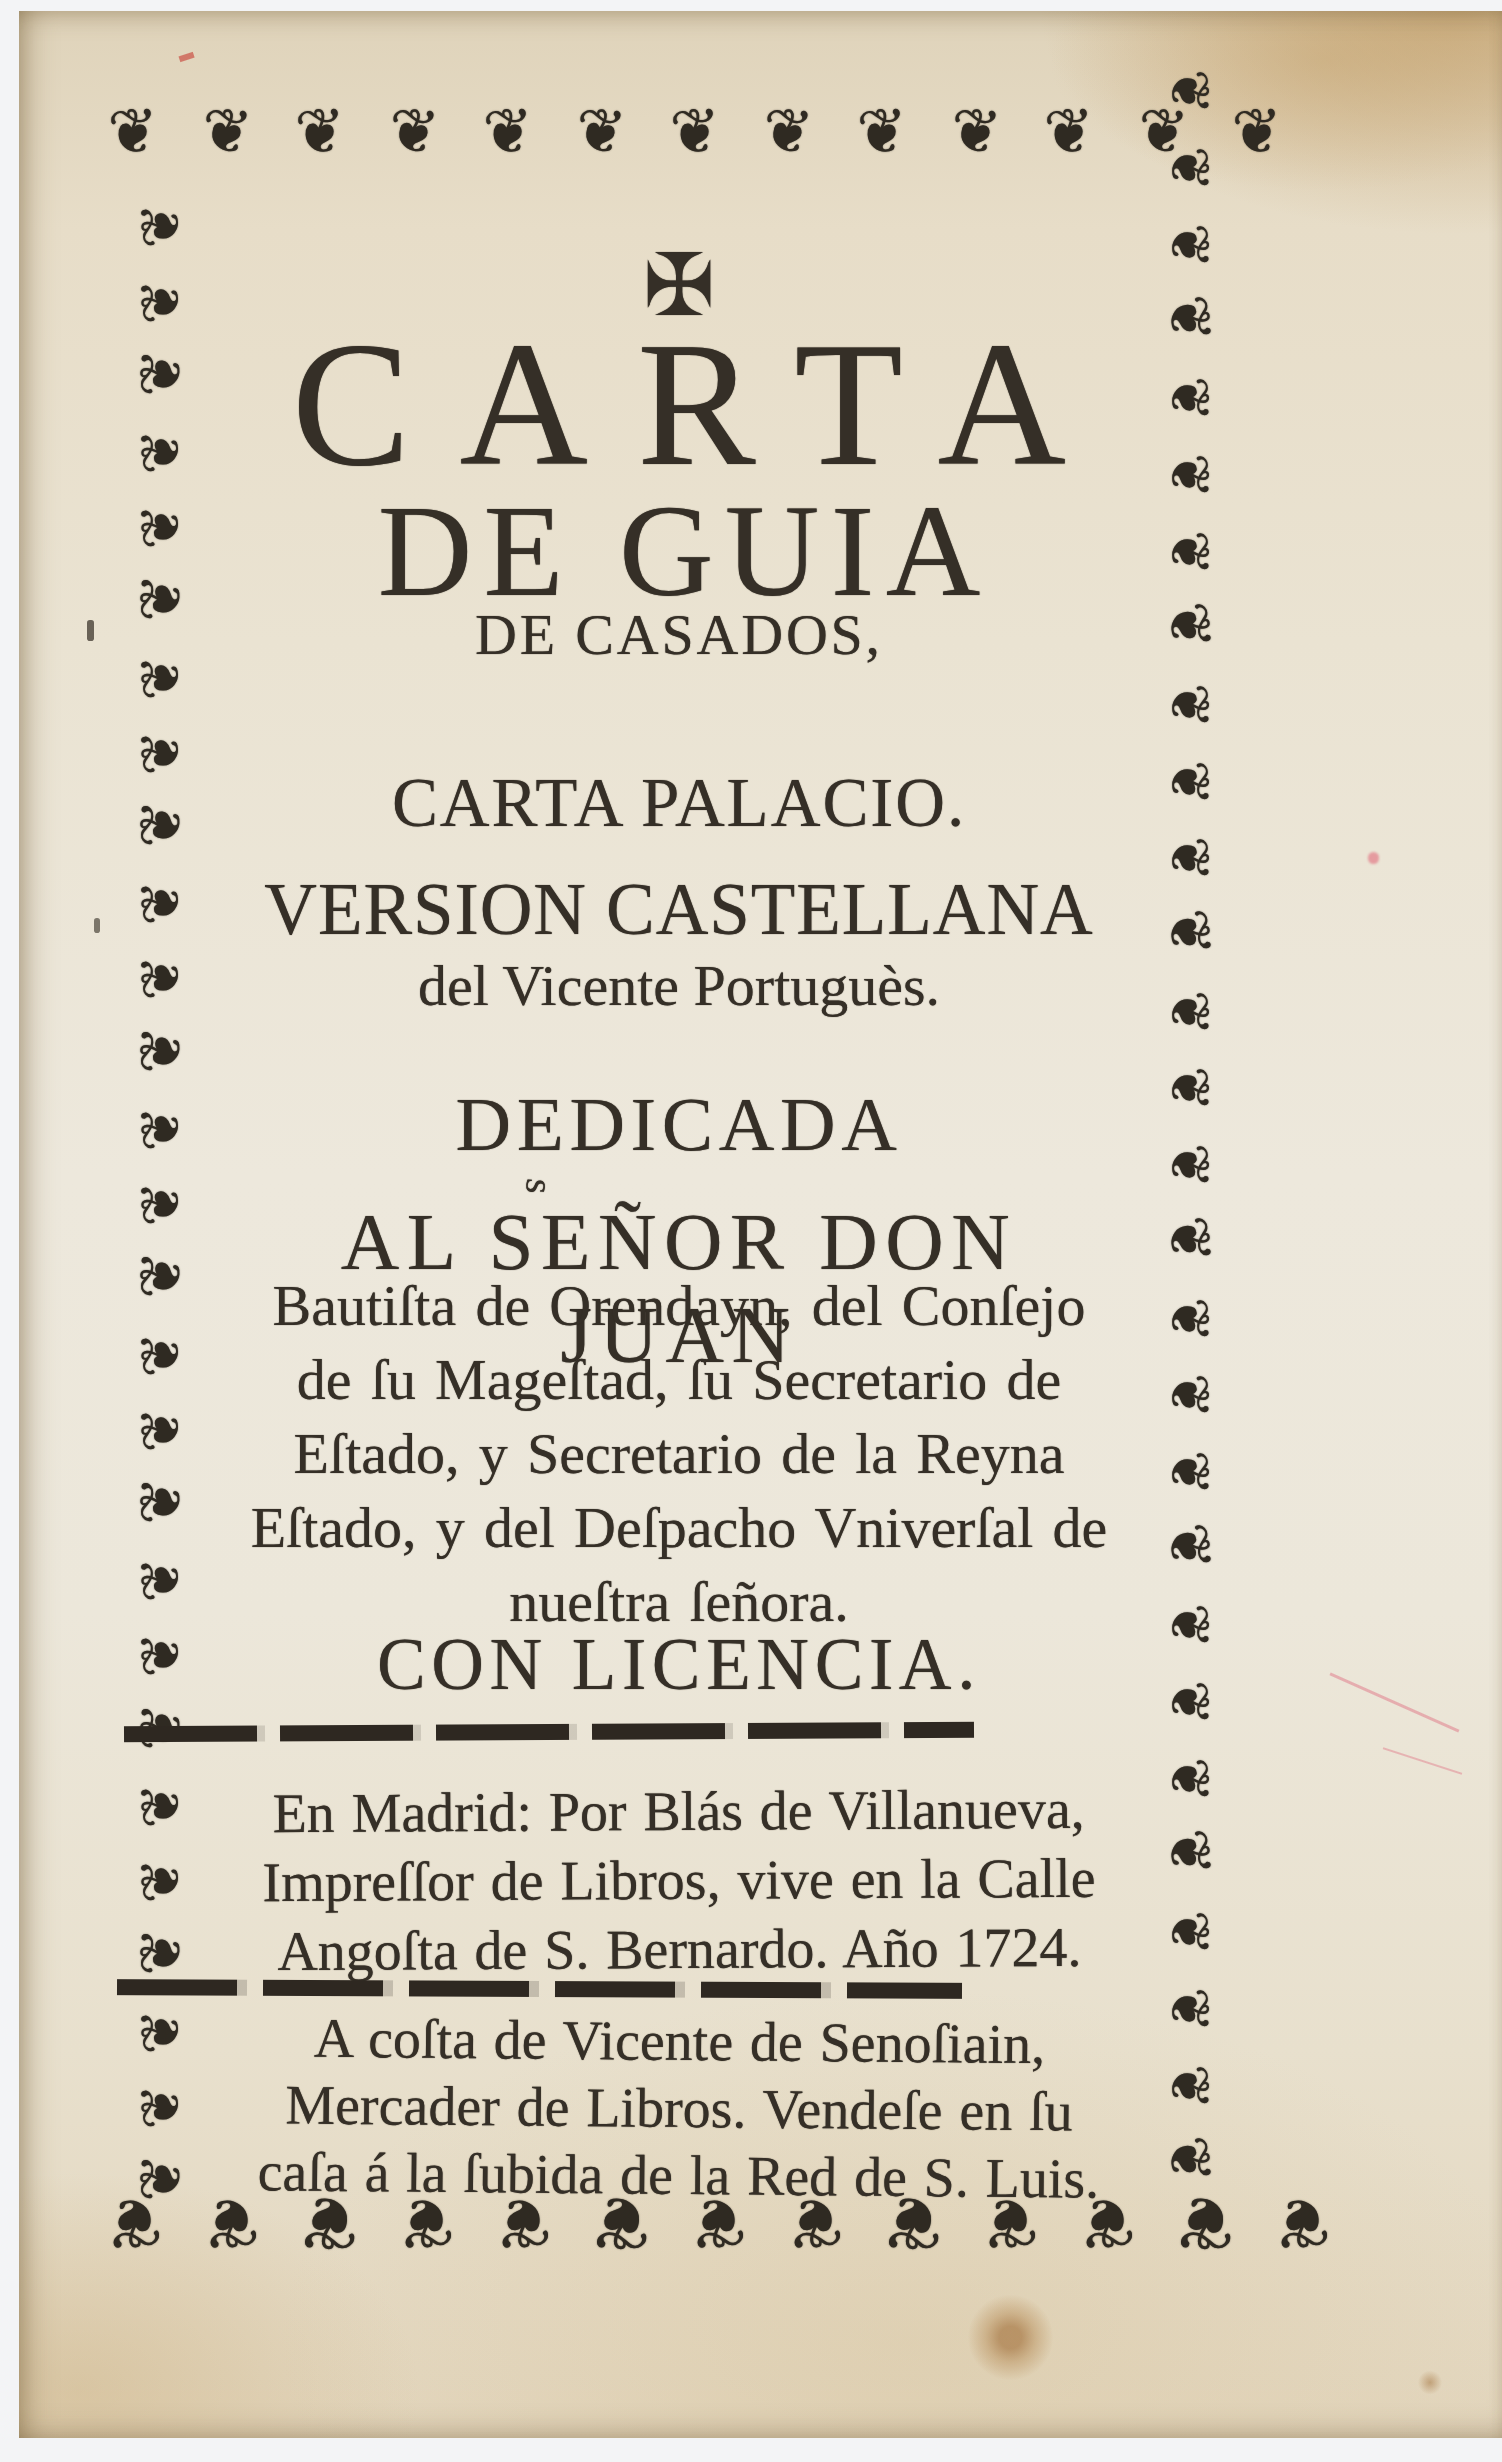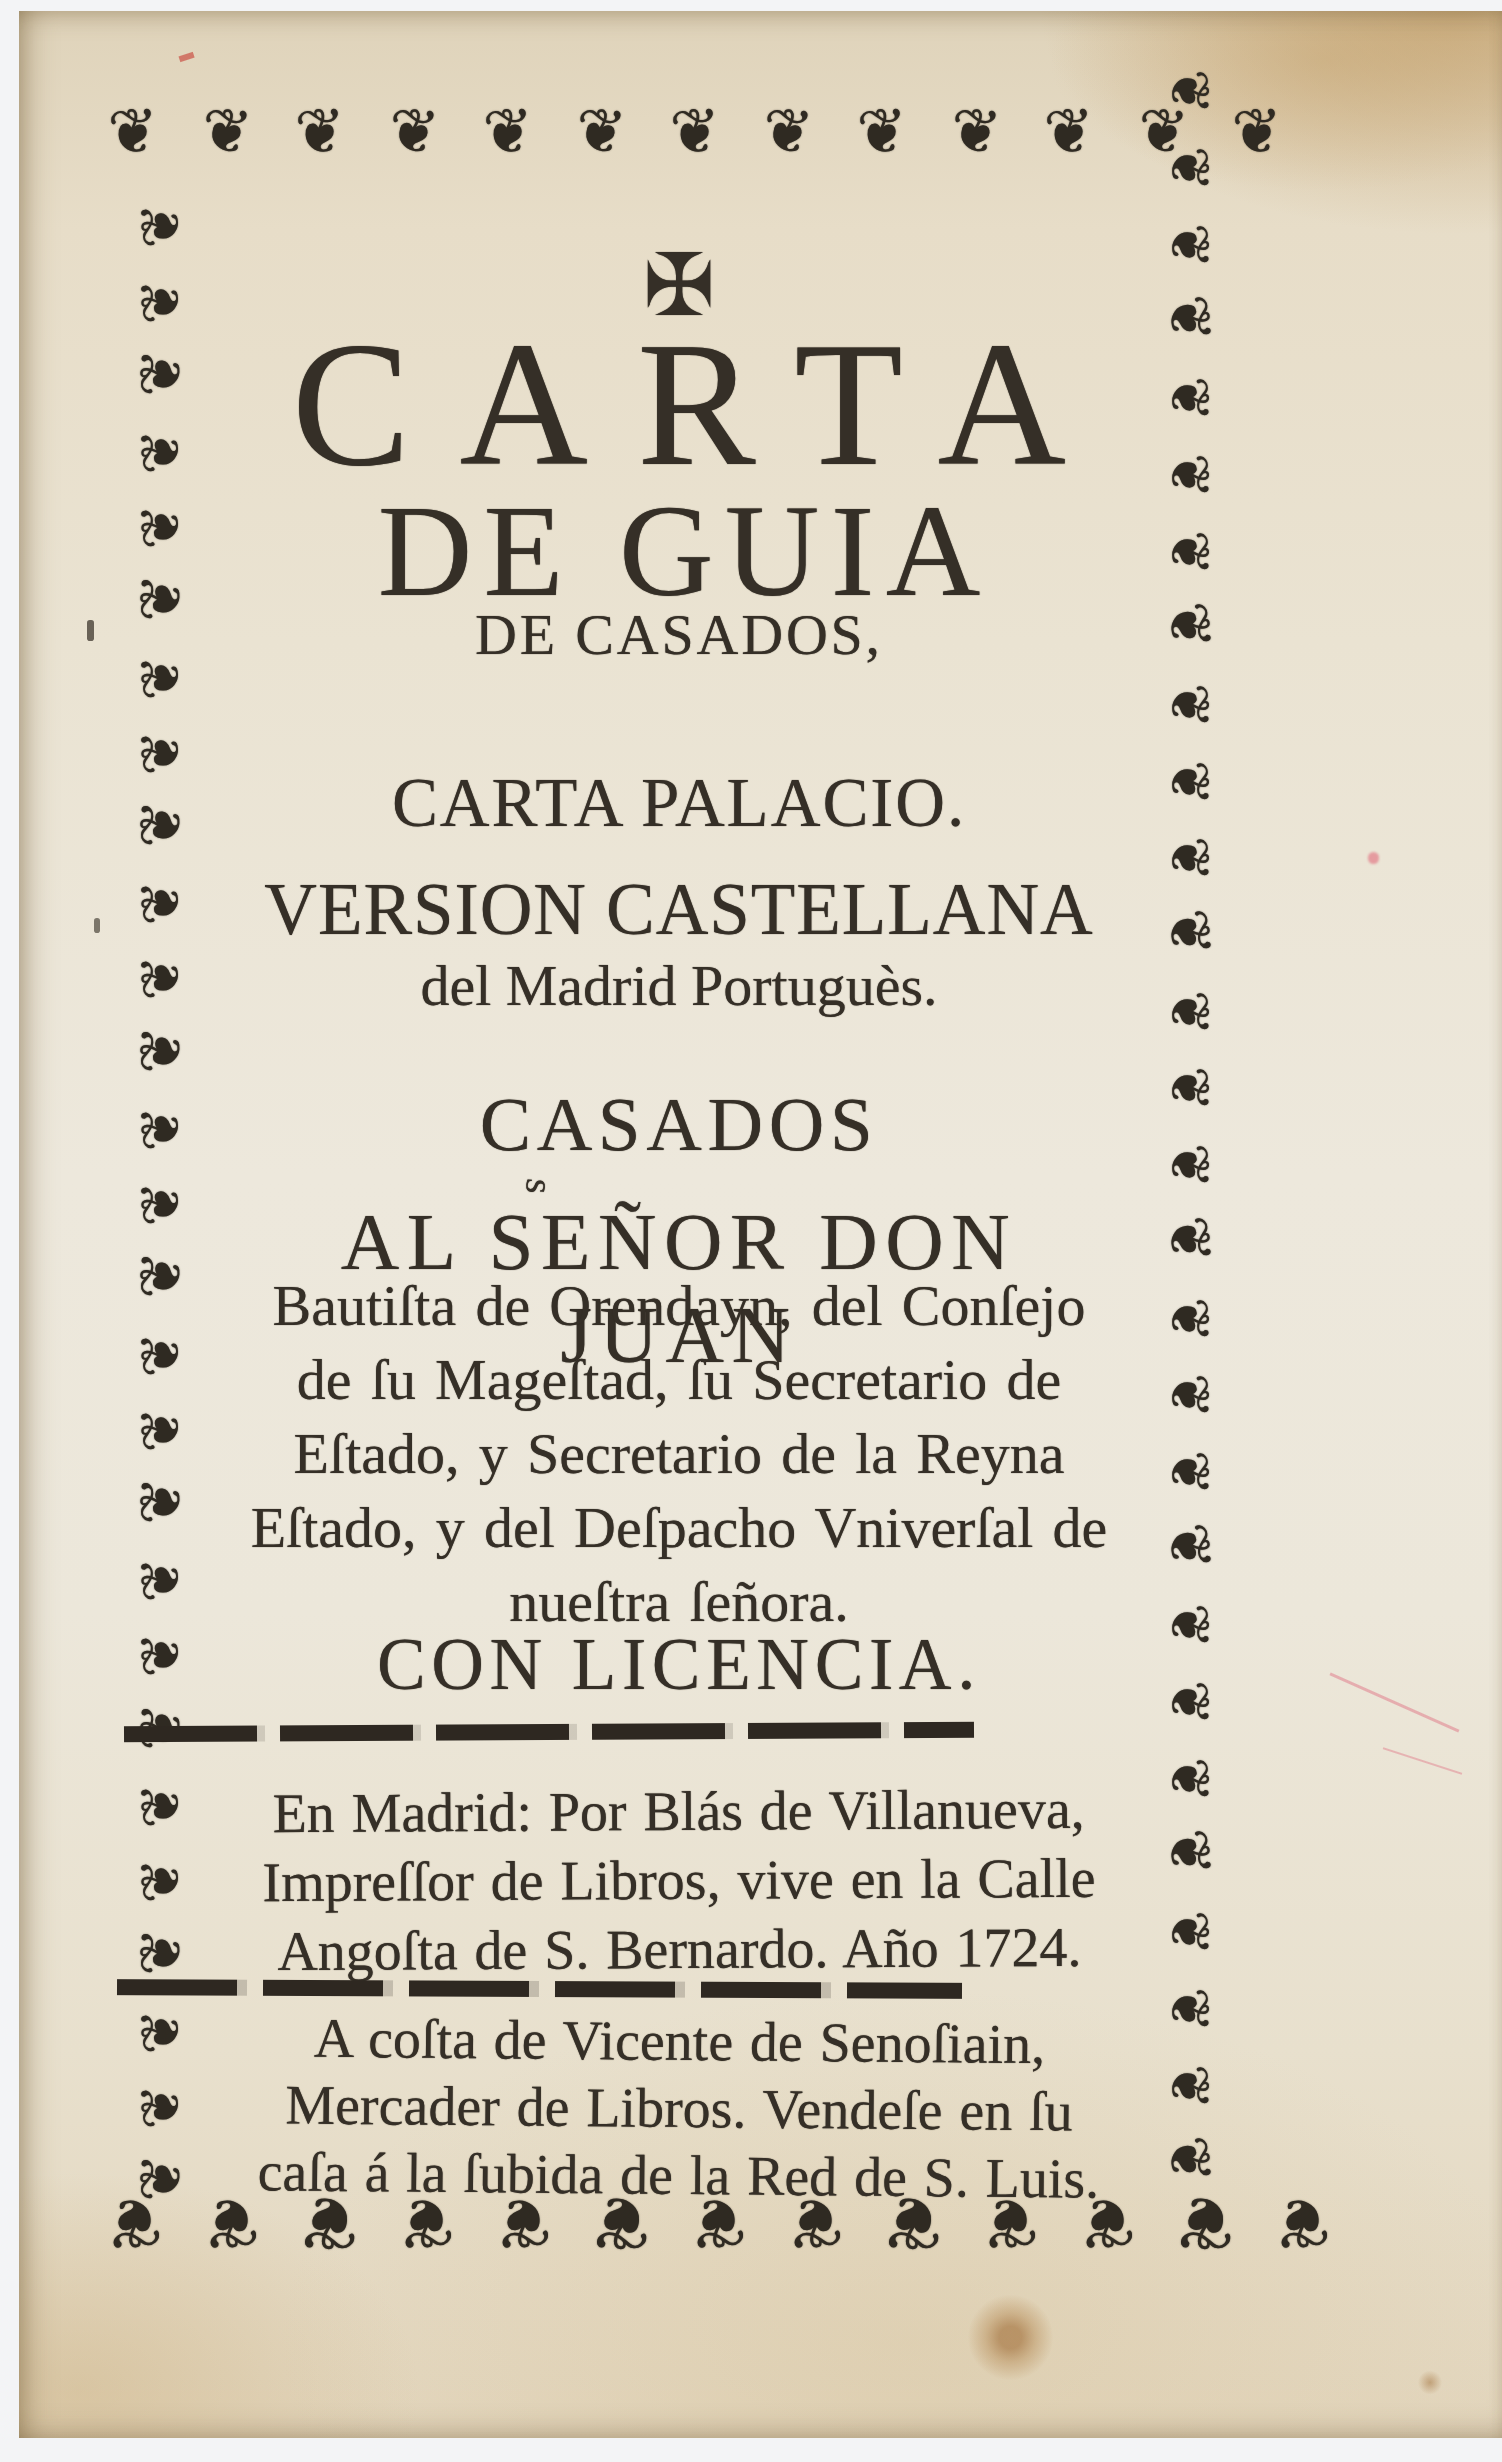--- a/index.html
+++ b/index.html
@@ -185,23 +185,23 @@
     </div>
 
   <div class="content">
     <div class="cross">✠</div>
     <h1 class="t-carta">CARTA</h1>
     <div class="t-deguia">DE GUIA</div>
     <div class="t-casados">DE CASADOS,</div>
     <div class="t-palacio">CARTA PALACIO.</div>
 
     <div class="version1">VERSION CASTELLANA</div>
-    <div class="version2">del Madrid Portuguès.</div>
-
-    <div class="dedicada">CASADOS</div>
+    <div class="version2">del Vicente Portuguès.</div>
+
+    <div class="dedicada">DEDICADA</div>
     <div class="ded-mark">s</div>
     <div class="senor">AL SEÑOR DON JUAN</div>
 
     <div class="ded-body">
       <div>Bautiſta de Orendayn, del Conſejo</div>
       <div>de ſu Mageſtad, ſu Secretario de</div>
       <div>Eſtado, y Secretario de la Reyna</div>
       <div>Eſtado, y del Deſpacho Vniverſal de</div>
       <div>nueſtra ſeñora.</div>
     </div>

